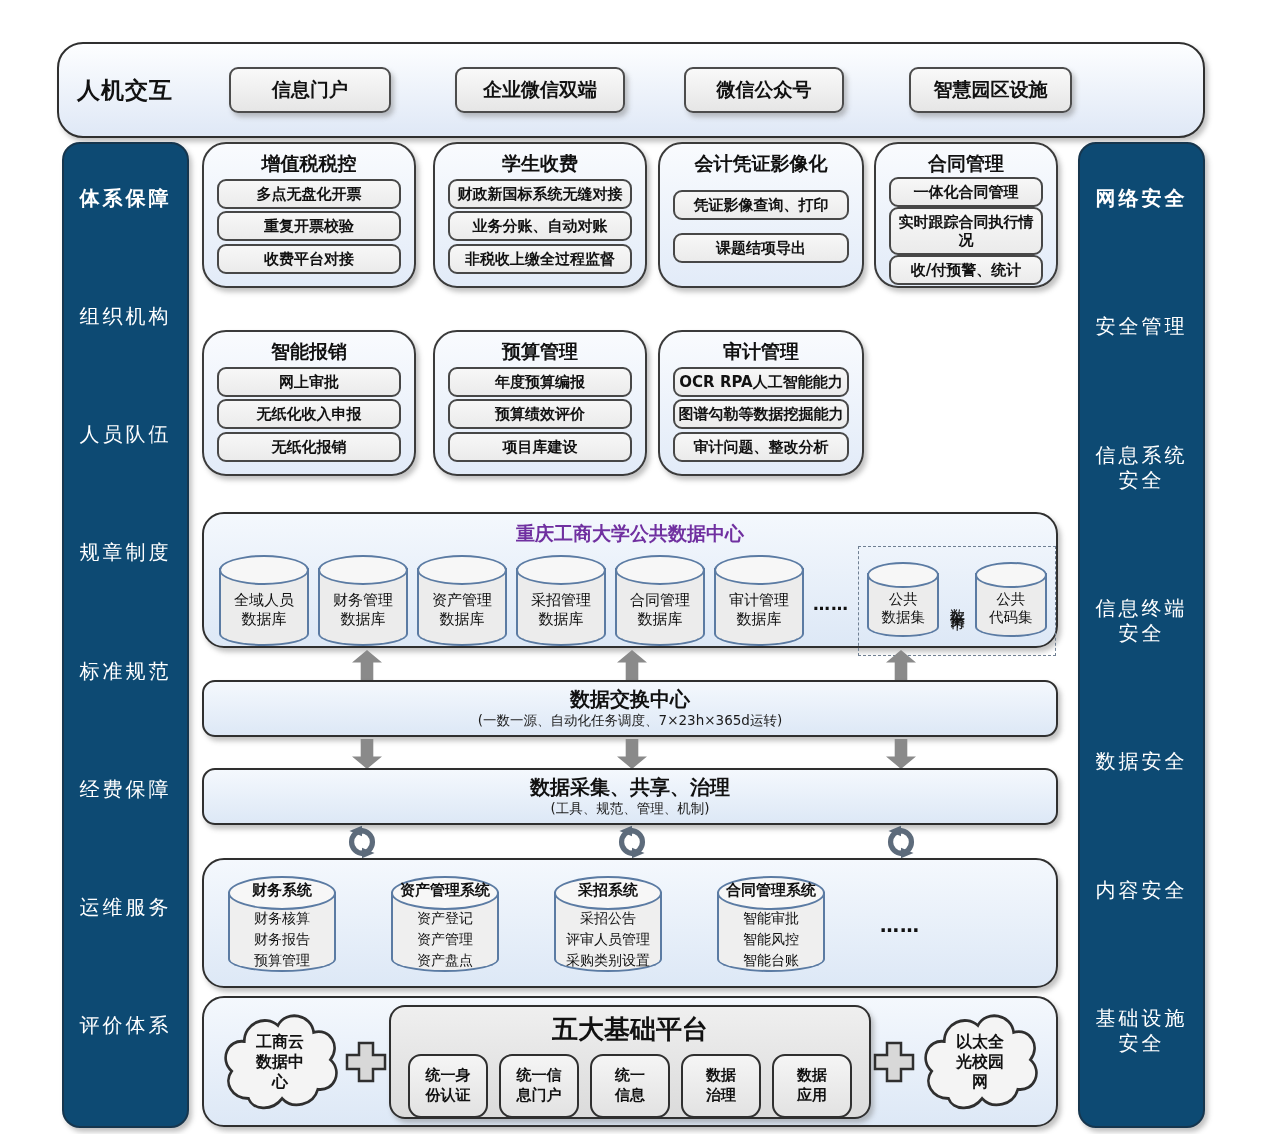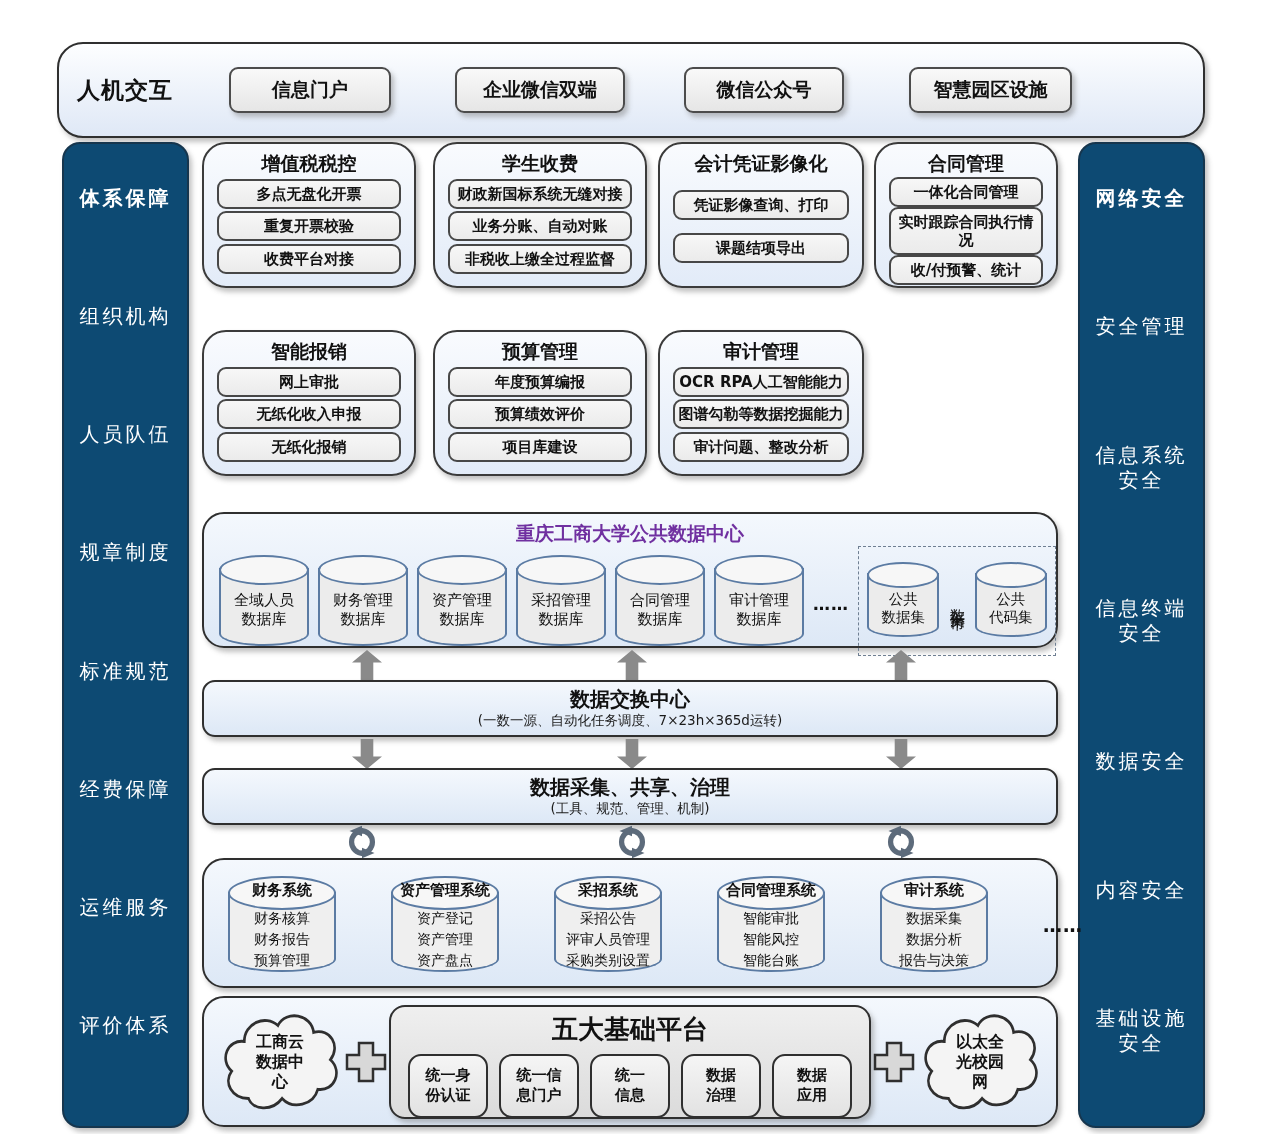--- a/index.html
+++ b/index.html
@@ -347,26 +347,20 @@
     <div class="sys-items pre">采招公告
 评审人员管理
 采购类别设置</div>
   </div>
   <div class="syscyl">
     <div class="sys-title">合同管理系统</div>
     <div class="sys-items pre">智能审批
 智能风控
 智能台账</div>
   </div>
-  <div class="syscyl">
-    <div class="sys-title">审计系统</div>
-    <div class="sys-items pre">数据采集
-数据分析
-报告与决策</div>
-  </div>
   <div class="sys-dots">……</div>
 </div>
 
 <div class="fnd shadow">
   <div class="cloud">
     <svg viewBox="0 0 120 100" preserveAspectRatio="none">
       <path d="M30,82 C14,82 6,68 14,58 C2,48 10,30 26,32 C26,16 46,8 58,18 C66,4 90,8 92,24 C108,20 118,36 108,48 C120,58 112,76 96,74 C92,88 72,92 62,82 C52,94 34,92 30,82 Z" fill="#f4f4f4" stroke="#2f2f2f" stroke-width="2.5"></path>
     </svg>
     <div class="cloud-label pre">工商云
 数据中

